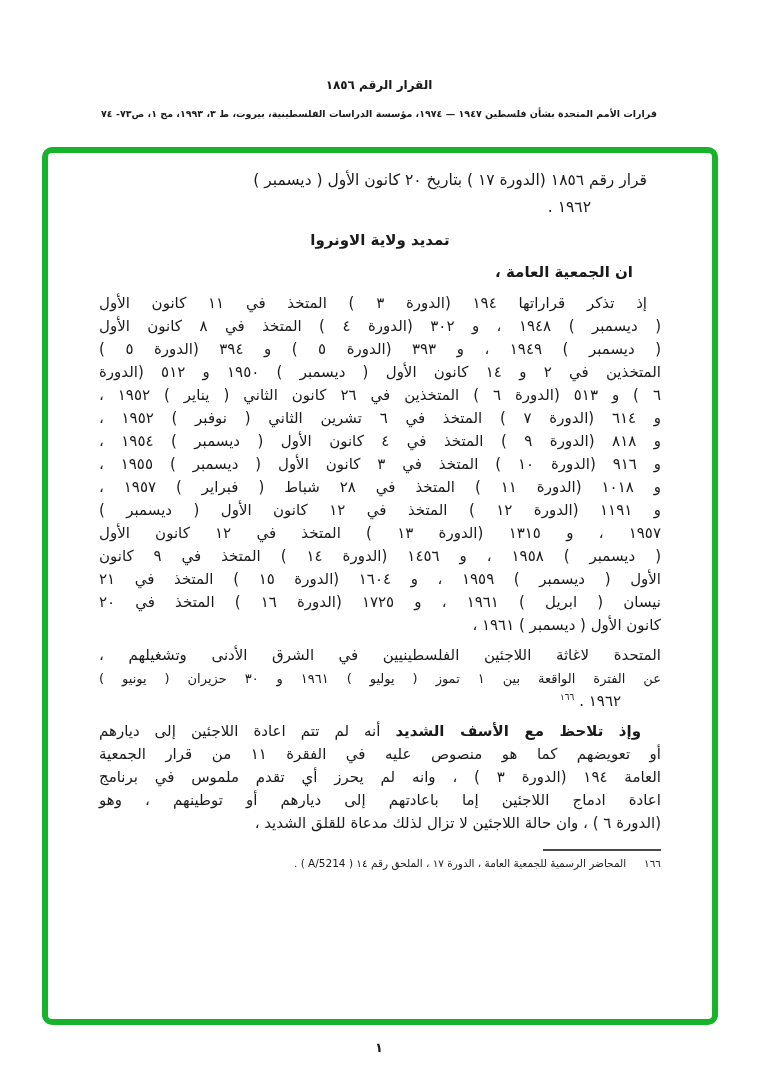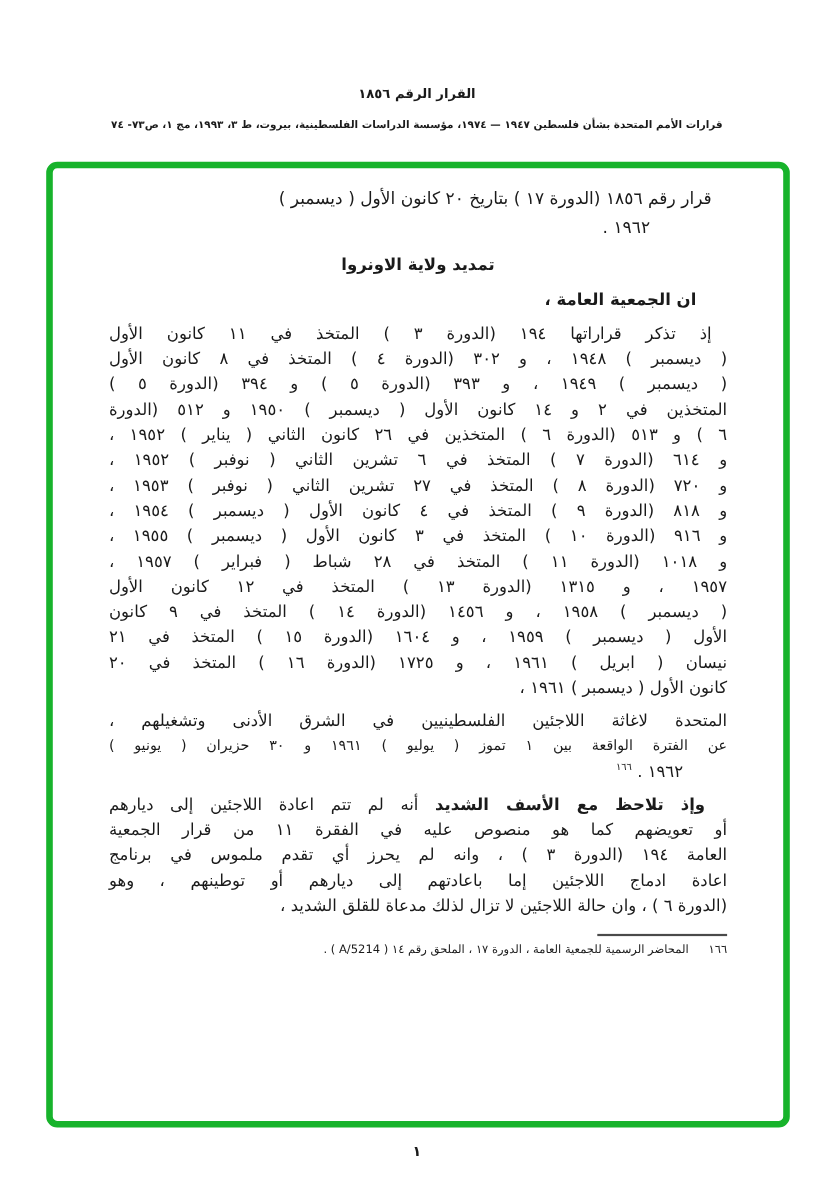--- a/index.html
+++ b/index.html
@@ -71,24 +71,24 @@
       <div class="block assembly">
         <div class="line end" style="padding-right: 28px; text-align: center;"><span>ان الجمعية العامة ،</span></div>
       </div>
       <div class="block body-para">
         <div class="line" style="padding-right: 14px;"><span>إذ تذكر قراراتها ١٩٤ (الدورة ٣ ) المتخذ في ١١ كانون الأول</span></div>
         <div class="line"><span>( ديسمبر ) ١٩٤٨ ، و ٣٠٢ (الدورة ٤ ) المتخذ في ٨ كانون الأول</span></div>
         <div class="line"><span>( ديسمبر ) ١٩٤٩ ، و ٣٩٣ (الدورة ٥ ) و ٣٩٤ (الدورة ٥ )</span></div>
         <div class="line"><span>المتخذين في ٢ و ١٤ كانون الأول ( ديسمبر ) ١٩٥٠ و ٥١٢ (الدورة</span></div>
         <div class="line"><span>٦ ) و ٥١٣ (الدورة ٦ ) المتخذين في ٢٦ كانون الثاني ( يناير ) ١٩٥٢ ،</span></div>
         <div class="line"><span>و ٦١٤ (الدورة ٧ ) المتخذ في ٦ تشرين الثاني ( نوفبر ) ١٩٥٢ ،</span></div>
-        <div class="line"><span>و ٧٢٠ (الدورة ٨ ) المتخذ في ٢٧ تشرين الثاني ( نوفبر ) ١٩٥٣ ،</span></div>
         <div class="line"><span>و ٨١٨ (الدورة ٩ ) المتخذ في ٤ كانون الأول ( ديسمبر ) ١٩٥٤ ،</span></div>
         <div class="line"><span>و ٩١٦ (الدورة ١٠ ) المتخذ في ٣ كانون الأول ( ديسمبر ) ١٩٥٥ ،</span></div>
         <div class="line"><span>و ١٠١٨ (الدورة ١١ ) المتخذ في ٢٨ شباط ( فبراير ) ١٩٥٧ ،</span></div>
+        <div class="line"><span>و ١١٩١ (الدورة ١٢ ) المتخذ في ١٢ كانون الأول ( ديسمبر )</span></div>
         <div class="line"><span>١٩٥٧ ، و ١٣١٥ (الدورة ١٣ ) المتخذ في ١٢ كانون الأول</span></div>
         <div class="line"><span>( ديسمبر ) ١٩٥٨ ، و ١٤٥٦ (الدورة ١٤ ) المتخذ في ٩ كانون</span></div>
         <div class="line"><span>الأول ( ديسمبر ) ١٩٥٩ ، و ١٦٠٤ (الدورة ١٥ ) المتخذ في ٢١</span></div>
         <div class="line"><span>نيسان ( ابريل ) ١٩٦١ ، و ١٧٢٥ (الدورة ١٦ ) المتخذ في ٢٠</span></div>
         <div class="line end"><span>كانون الأول ( ديسمبر ) ١٩٦١ ،</span></div>
       </div>
       <div class="block body-para">
         <div class="line"><span>المتحدة لاغاثة اللاجئين الفلسطينيين في الشرق الأدنى وتشغيلهم ،</span></div>
         <div class="line small"><span>عن الفترة الواقعة بين ١ تموز ( يوليو ) ١٩٦١ و ٣٠ حزيران ( يونيو )</span></div>
         <div class="line end" style="padding-right: 40px;"><span>١٩٦٢ . </span><sup>١٦٦</sup></div>

